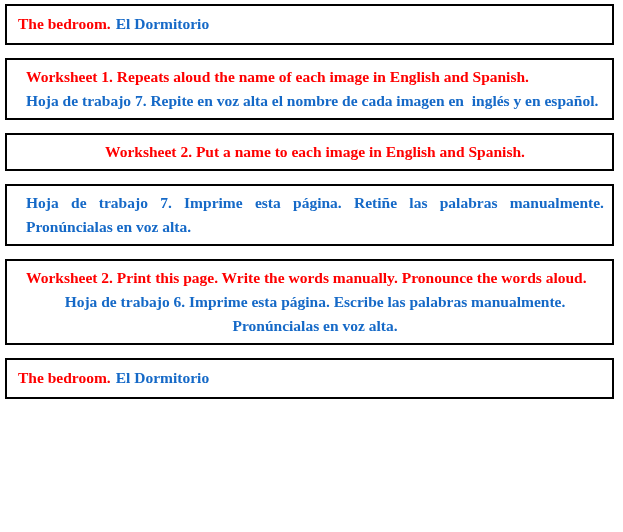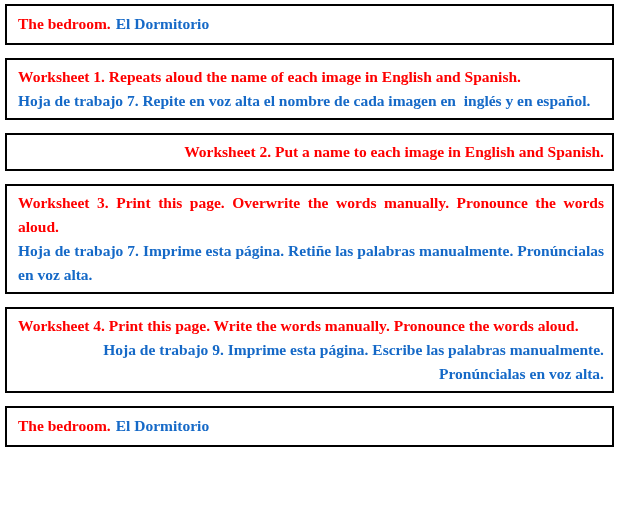--- a/index.html
+++ b/index.html
@@ -24,21 +24,21 @@
     box-sizing: border-box;
     padding: 4px 9px 0 5px;
   }
 
   .panel {
     border: 2px solid #000000;
     background: #ffffff;
     box-sizing: border-box;
     width: 100%;
     margin-bottom: 13px;
-    padding: 5px 8px 5px 11px;
+    padding: 5px 8px 5px 19px;
   }
 
   .panel.last {
     margin-bottom: 0;
   }
 
   .line {
     font-weight: bold;
     font-size: 15.5px;
     line-height: 24px;
@@ -54,21 +54,21 @@
   .es {
     color: #1569c7;
   }
 
   .justify {
     text-align: justify;
     text-align-last: left;
   }
 
   .left {
-    text-align: right;
+    text-align: center;
   }
 
   
   .panel-title {
     padding: 6px 8px 7px 11px;
   }
 
   .panel-title .line {
     display: inline;
   }
@@ -104,27 +104,26 @@
   <div class="panel">
     <p class="line en justify block">Worksheet 1. Repeats aloud the name of each image in English and Spanish.</p>
     <p class="line es justify block">Hoja de trabajo 7. Repite en voz alta el nombre de cada imagen en  inglés y en español.</p>
   </div>
 
   <div class="panel">
     <p class="line en left block">Worksheet 2. Put a name to each image in English and Spanish.</p>
   </div>
 
   <div class="panel">
-    <p class="line en justify block">Worksheet 3. Print this page. Overwrite the words manually. Pronounce the words aloud.</p>
     <p class="line es justify block">Hoja de trabajo 7. Imprime esta página. Retiñe las palabras manualmente. Pronúncialas en voz alta.</p>
   </div>
 
   <div class="panel">
-    <p class="line en justify block">Worksheet 4. Print this page. Write the words manually. Pronounce the words aloud.</p>
-    <p class="line es left block">Hoja de trabajo 9. Imprime esta página. Escribe las palabras manualmente. Pronúncialas en voz alta.</p>
+    <p class="line en justify block">Worksheet 2. Print this page. Write the words manually. Pronounce the words aloud.</p>
+    <p class="line es left block">Hoja de trabajo 6. Imprime esta página. Escribe las palabras manualmente. Pronúncialas en voz alta.</p>
   </div>
 
   <div class="panel panel-title last">
     <div class="title-row">
       <span class="line en">The bedroom.</span><span class="line es">El Dormitorio</span>
     </div>
   </div>
 
 </div>
 

